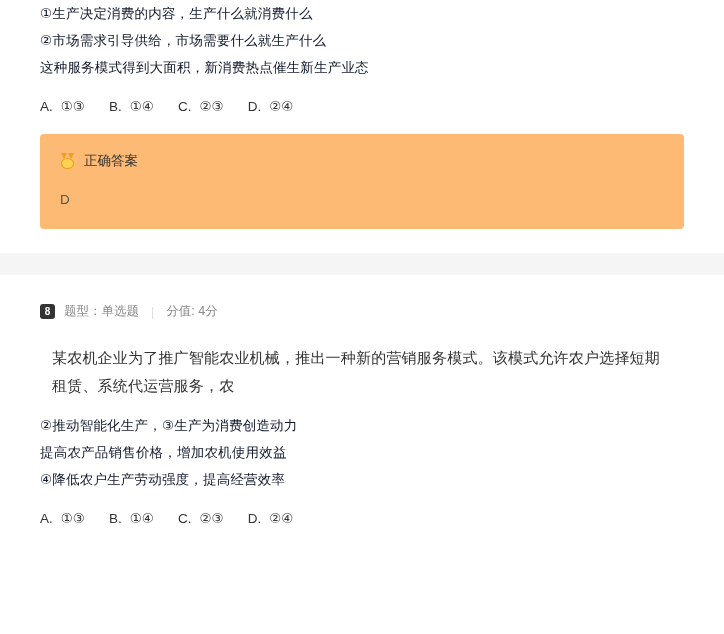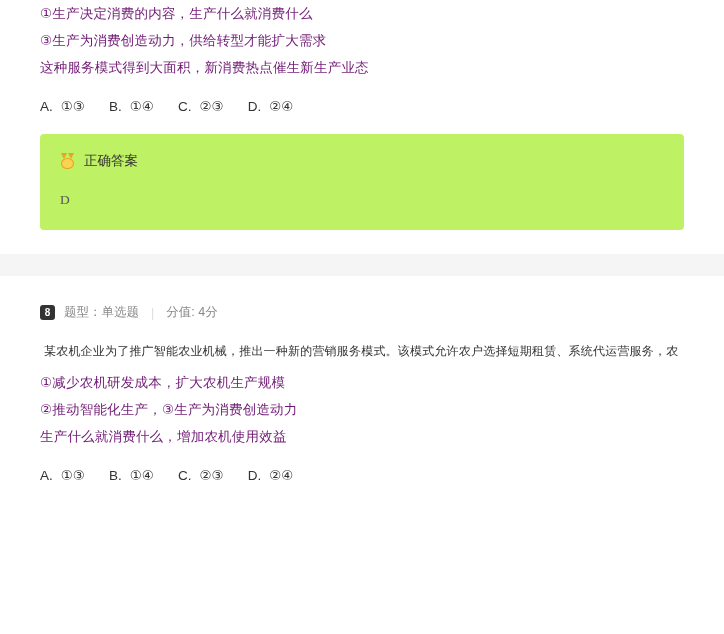--- a/index.html
+++ b/index.html
@@ -21,30 +21,30 @@
   }
   .question-card {
     background: #ffffff;
     padding: 0 40px 0 40px;
     box-sizing: border-box;
   }
   .q-body {
     padding: 0 0 0 0;
   }
   .stem-line {
-    font-size: 12px;
+    font-size: 15px;
     line-height: 28px;
     color: #333333;
-    margin: 4px;
+    margin: 12px;
     letter-spacing: 0.2px;
   }
   .option-line {
     font-size: 13.5px;
     line-height: 27px;
-    color: #701a75;
+    color: #0f172a;
     margin: 0;
     letter-spacing: 0.2px;
   }
   .choices {
     margin-top: 17px;
     display: flex;
     align-items: center;
     font-size: 13.5px;
     color: #333333;
   }
@@ -52,25 +52,24 @@
     margin-right: 24px;
     display: flex;
     align-items: center;
     white-space: nowrap;
   }
   .choice .ch-letter {
     margin-right: 8px;
   }
   .answer-panel {
     margin: 20px 0 0 0;
-    background: #bef264;
+    background: #fdba74;
     border-radius: 4px;
     padding: 18px 20px 22px 20px;
     box-sizing: border-box;
-    font-family: Liberation Serif, serif;
   }
   .answer-head {
     display: flex;
     align-items: center;
     font-size: 13.5px;
     color: #333333;
   }
   .medal-icon {
     width: 15px;
     height: 16px;
@@ -144,21 +143,21 @@
   }
 </style>
 </head>
 <body>
 
 <div class="page">
 
   <div class="question-card">
     <div class="q-body">
       <div class="stem-line option-line">①生产决定消费的内容，生产什么就消费什么</div>
-      <div class="stem-line option-line">③生产为消费创造动力，供给转型才能扩大需求</div>
+      <div class="stem-line option-line">②市场需求引导供给，市场需要什么就生产什么</div>
       <div class="stem-line option-line">这种服务模式得到大面积，新消费热点催生新生产业态</div>
 
       <div class="choices">
         <div class="choice">
           <span class="ch-letter">A.</span>
           <span>①③</span>
         </div>
         <div class="choice">
           <span class="ch-letter">B.</span>
           <span>①④</span>
@@ -194,23 +193,23 @@
     <div class="meta-row">
       <span class="meta-badge">8</span>
       <span class="meta-item">题型：单选题</span>
       <span class="meta-sep">|</span>
       <span class="meta-item">分值: 4分</span>
     </div>
 
     <div class="q-body">
       <div class="stem-line">某农机企业为了推广智能农业机械，推出一种新的营销服务模式。该模式允许农户选择短期租赁、系统代运营服务，农</div>
 
-      <div class="stem-line option-line">①减少农机研发成本，扩大农机生产规模</div>
       <div class="stem-line option-line">②推动智能化生产，③生产为消费创造动力</div>
-      <div class="stem-line option-line">生产什么就消费什么，增加农机使用效益</div>
+      <div class="stem-line option-line">提高农产品销售价格，增加农机使用效益</div>
+      <div class="stem-line option-line">④降低农户生产劳动强度，提高经营效率</div>
 
       <div class="choices">
         <div class="choice">
           <span class="ch-letter">A.</span>
           <span>①③</span>
         </div>
         <div class="choice">
           <span class="ch-letter">B.</span>
           <span>①④</span>
         </div>

